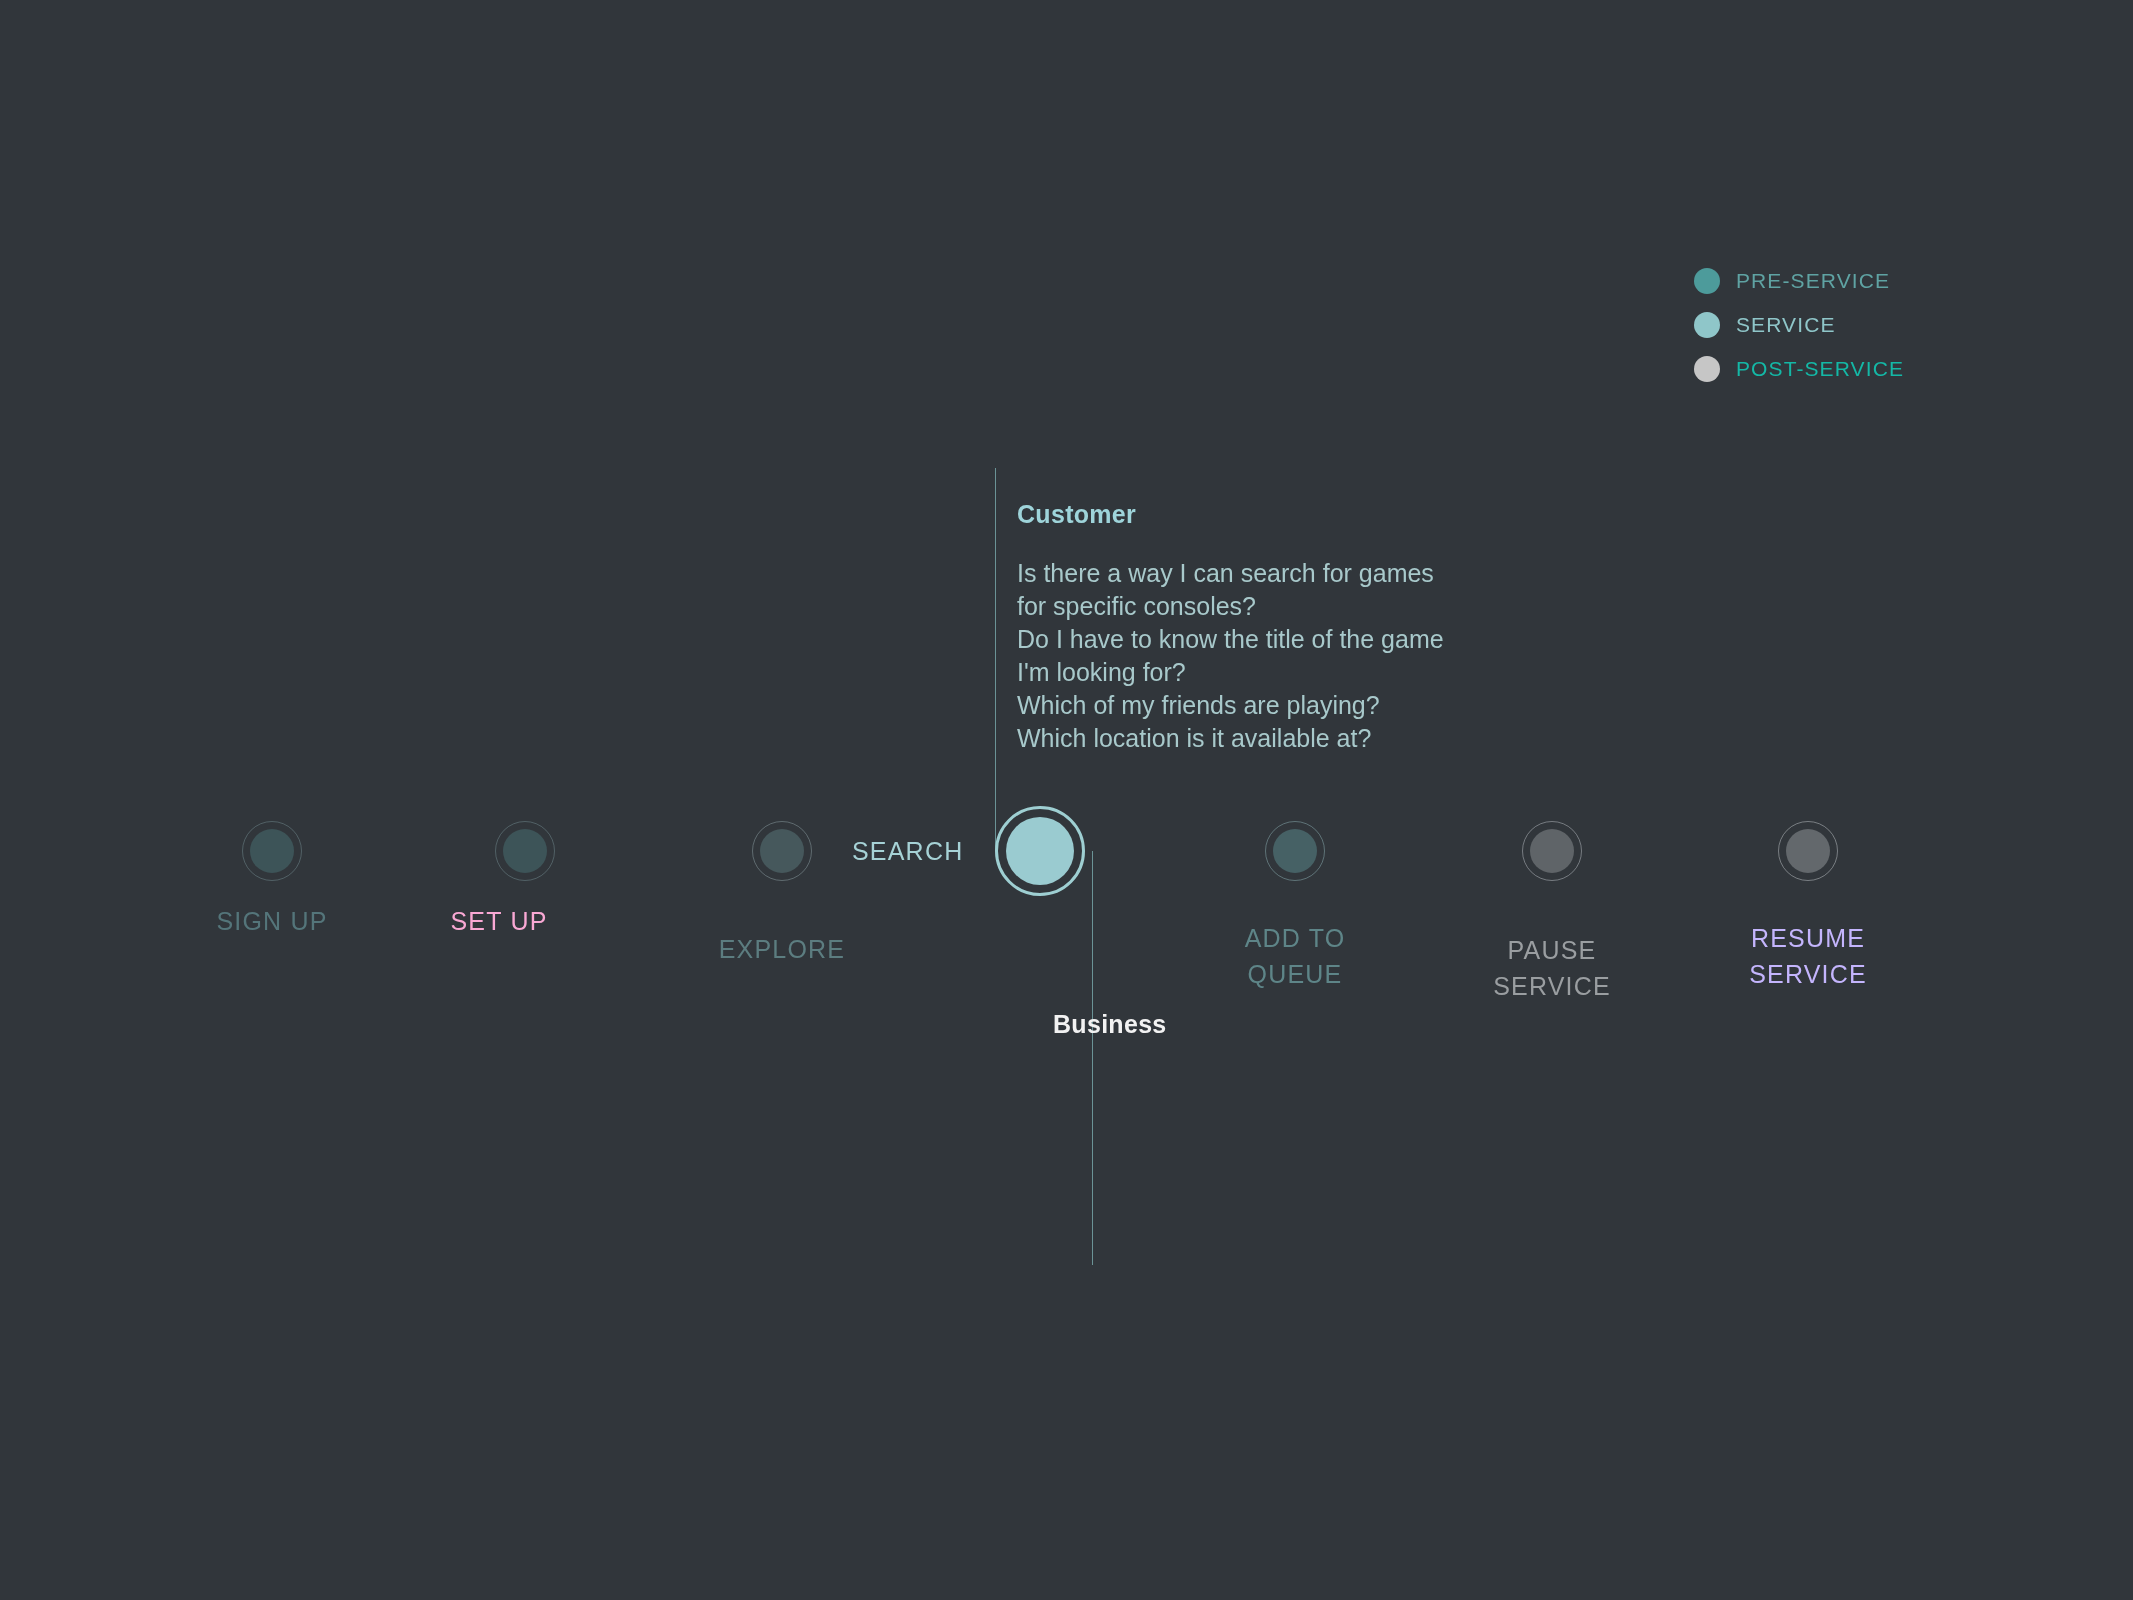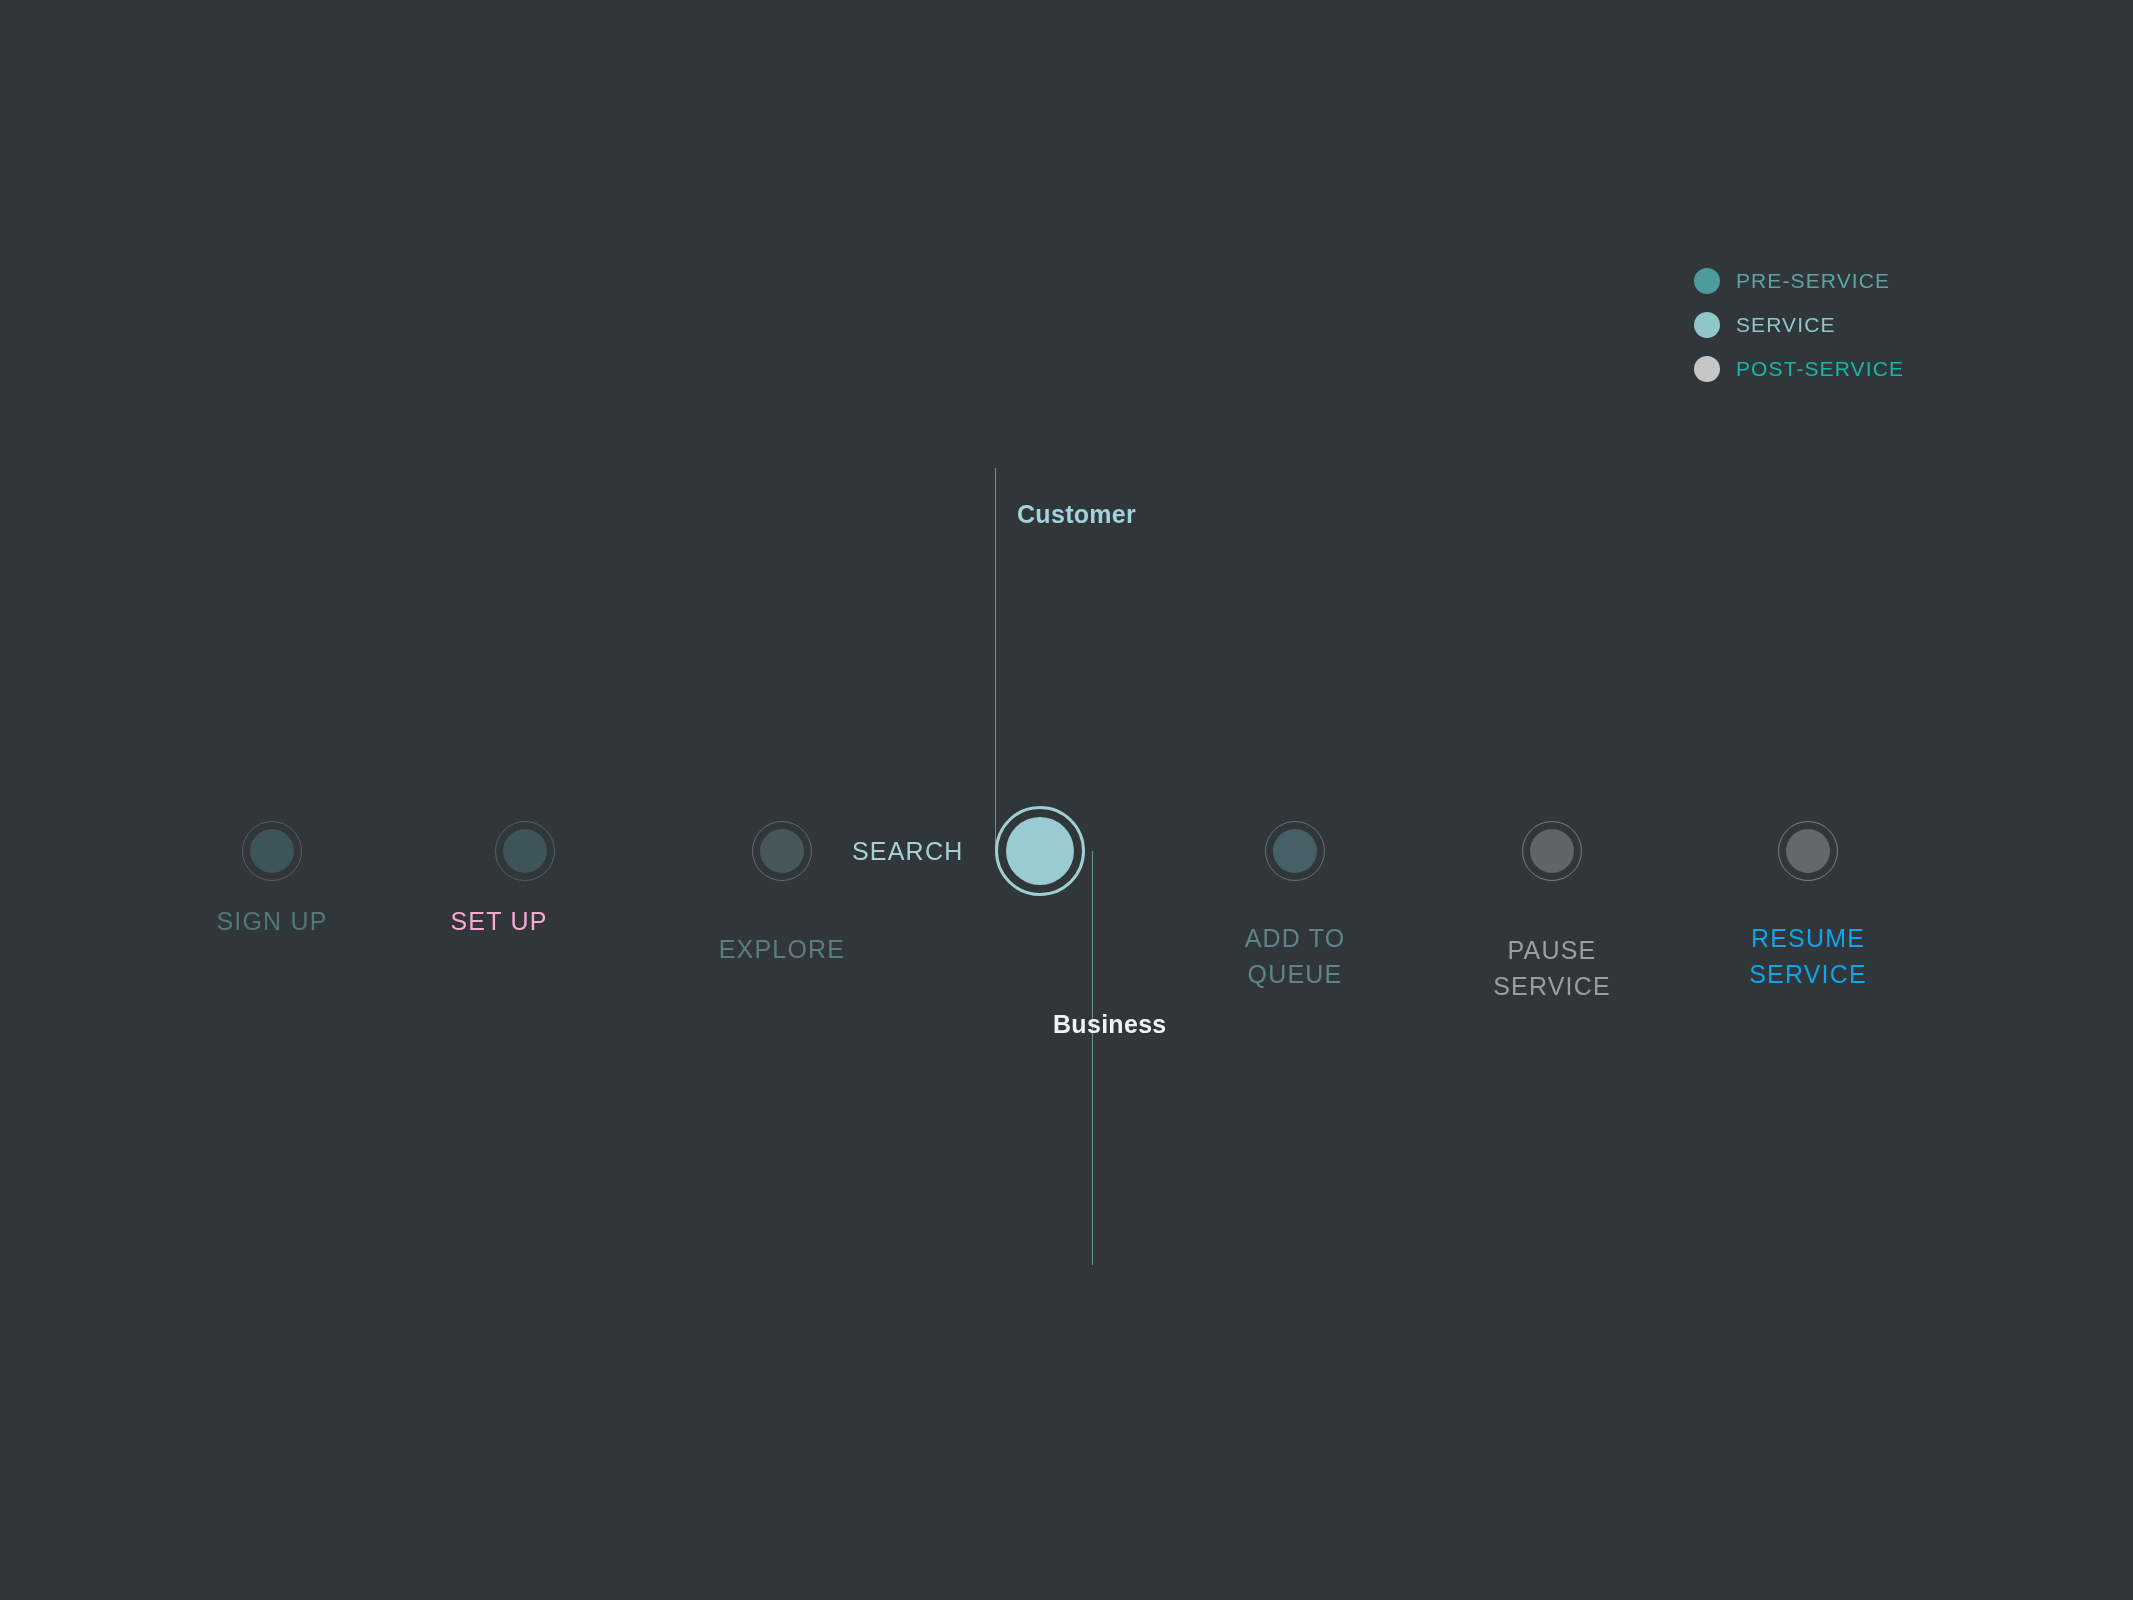--- a/index.html
+++ b/index.html
@@ -230,22 +230,28 @@
       </div>
     </div>
     <div class="node-label" style="left: 1552px; top: 920px; color: rgb(154, 158, 161); margin-top: 12px;">PAUSE
 SERVICE</div>
 
     <div class="node-group" style="left:1808px; top:851px;">
       <div class="node-ring small" style="border-color: rgba(180, 185, 190, 0.55);">
         <div class="node-core" style="background: rgb(99, 104, 108);"></div>
       </div>
     </div>
-    <div class="node-label" style="left: 1808px; top: 920px; color: #0ea5e9;">RESUME
+    <div class="node-label" style="left: 1808px; top: 920px; color: #c4b5fd;">RESUME
 SERVICE</div>
 
   </div>
 
   <div class="callout-title" id="customer-title" style="color: rgb(158, 212, 218);">Customer</div>
+  <div class="callout-body" id="customer-body" style="color: rgb(168, 201, 203);">Is there a way I can search for games
+for specific consoles?
+Do I have to know the title of the game
+I'm looking for?
+Which of my friends are playing?
+Which location is it available at?</div>
 
   <div class="callout-title" id="business-title" style="color: rgb(242, 242, 242);">Business</div>
 
 </div>
 
 </body></html>

